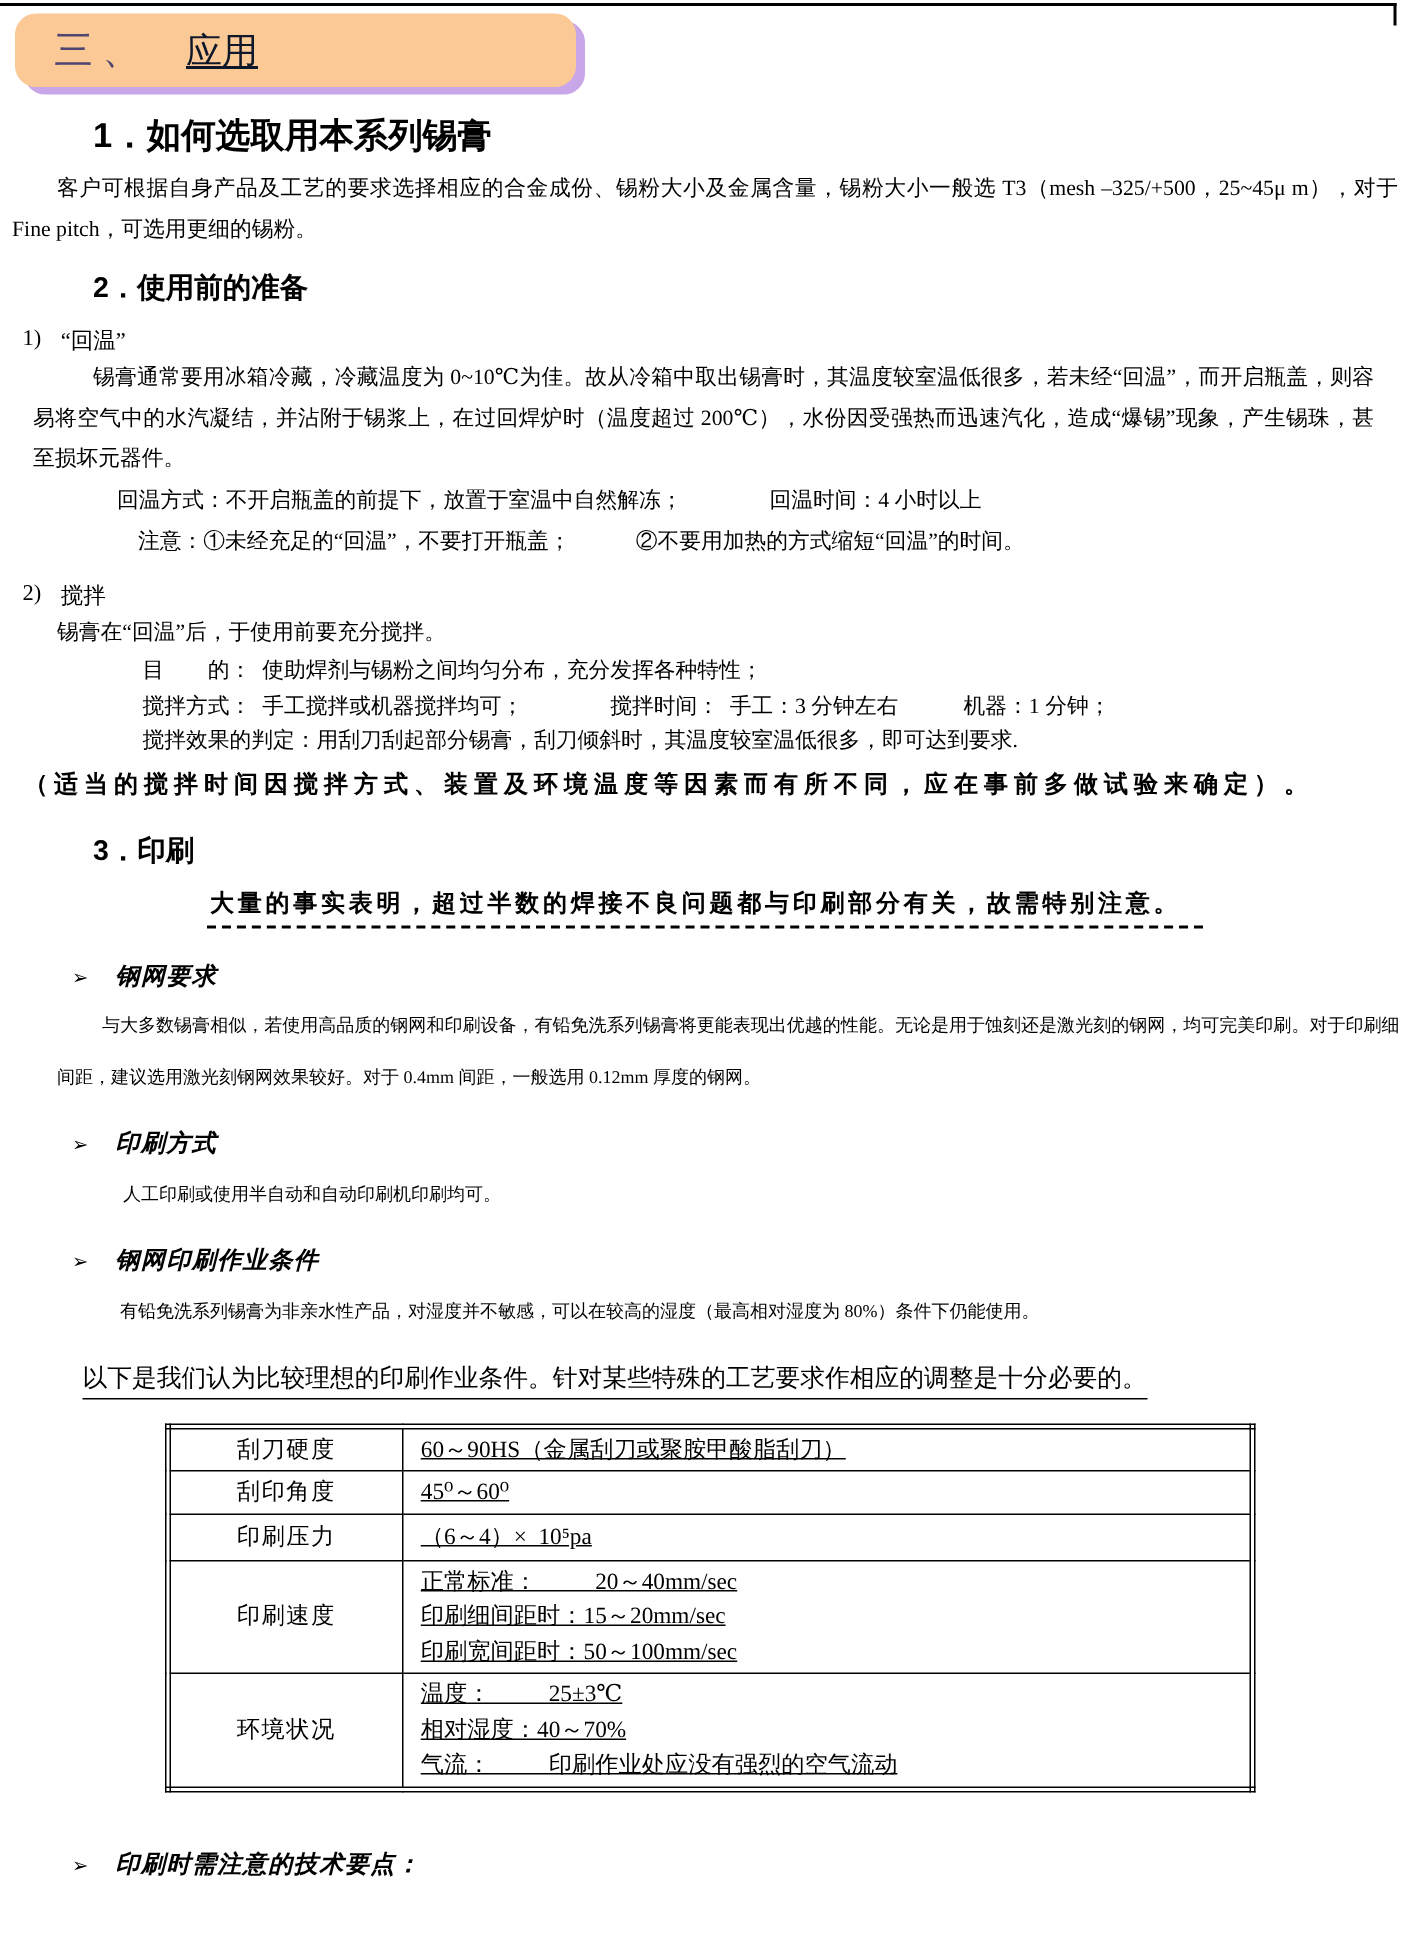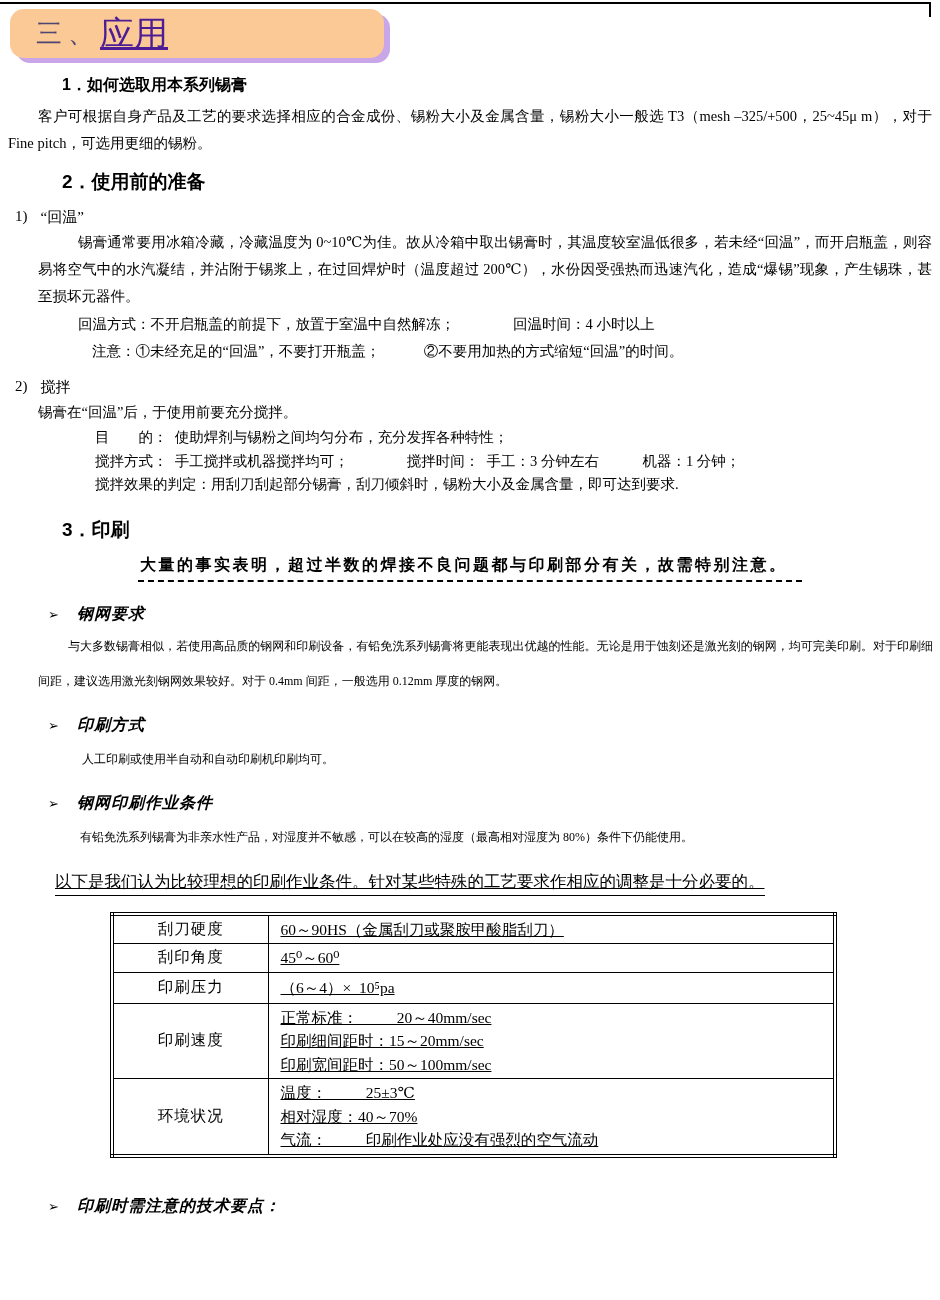--- a/index.html
+++ b/index.html
@@ -12,32 +12,32 @@
   .t { white-space:pre-wrap; }
   .topline { position:absolute; top:2px; left:0; width:931px; height:2px; background:#000; }
   .topline-tick { position:absolute; top:2px; left:929px; width:2px; height:15px; background:#000; }
 
   .header-box {
     position:relative; margin:9px 0 0 10px; width:374px; height:49px;
     background:#FBC996; border-radius:14px; box-shadow:6px 5px 0 #C9A6E8;
     display:flex; align-items:center; padding-left:26px;
   }
   .header-box .num { font-size:26px; color:#4E4670; letter-spacing:6px; }
-  .header-box .ttl { font-size:34px; color:#4c1d95; text-decoration:underline; margin-left:0; }
+  .header-box .ttl { font-size:24px; color:#0f172a; text-decoration:underline; margin-left:24px; }
 
   .h-num { font-family:"Liberation Sans","DejaVu Sans",sans-serif; font-weight:bold; color:#000; }
-  .h1 { margin:17px 16px 0 62px; font-size:16px; }
+  .h1 { margin:17px 16px 0 62px; font-size:23px; }
   .h2 { margin:12px 0 0 62px; font-size:19px; }
   .h3 { margin:20px 0 0 62px; font-size:19px; }
 
   .body-sm { font-size:14.5px; line-height:27px; }
   .p-s1 { margin:7px 10px 0 8px; width:924px; text-indent:30px; text-align:justify; }
 
   .li-row { display:flex; margin:13px 0 0 15px; font-size:15px; gap:13px; }
-  .hang { margin:2px 0 0 38px; width:894px; text-indent:40px; text-align:justify; }
+  .hang { margin:2px 0 0 22px; width:894px; text-indent:40px; text-align:justify; }
   .ln-huiwen { margin:1px 0 0 78px; }
   .ln-zhuyi  { margin:0 0 0 92px; }
   .ln-intro  { margin:2px 0 0 38px; }
   .ln-sub    { margin:0 0 0 95px; line-height:23.5px; }
   .judge     { margin:0 0 0 95px; line-height:23.5px; }
   .note-bold { margin:6px 0 0 16px; font-weight:bold; font-size:16px; letter-spacing:4px; }
 
   .notice-wrap { margin:12px 0 0 138px; }
   .notice {
     display:inline-block; font-weight:bold; font-size:16px; letter-spacing:2.5px;
@@ -49,21 +49,21 @@
   .bullet-title { font-weight:bold; font-style:italic; font-size:16px; letter-spacing:1px; }
   .b1 { margin-top:22px; } .b2 { margin-top:16px; } .b3 { margin-top:16px; } .b4 { margin-top:38px; }
 
   .body-lg { font-size:12px; line-height:35px; }
   .p-steel { margin:4px 0 0 38px; width:895px; text-indent:30px; text-align:justify; }
   .p-way   { margin:6px 16px 0 82px; }
   .p-cond  { margin:6px 0 0 40px; width:895px; text-indent:40px; }
 
   .ideal-wrap { margin:16px 0 0 55px; }
   .ideal {
-    display:inline-block; font-size:16.5px; text-decoration:underline;
+    display:inline-block; font-size:16.5px; 
     border-bottom:1.5px solid #000; padding-bottom:2px;
   }
 
   table.spec { margin:16px 0 4px 110px; border-collapse:collapse; border:4px double #000; width:727px; }
   table.spec td { border:1px solid #000; font-size:15.5px; vertical-align:middle; }
   td.lbl { width:156px; text-align:center; letter-spacing:1px; }
   td.val { padding:2px 8px 2px 12px;text-decoration:underline; }
   td.val .vline { line-height:23.5px; white-space:pre-wrap; }
   tr.r-s td { height:28px; }
   tr.r-m td { height:31px; }
@@ -93,21 +93,22 @@
   <div class="ln-huiwen body-sm t">回温方式：不开启瓶盖的前提下，放置于室温中自然解冻；　　　　回温时间：4 小时以上</div>
   <div class="ln-zhuyi body-sm t">注意：①未经充足的“回温”，不要打开瓶盖；　　　②不要用加热的方式缩短“回温”的时间。</div>
 
   <div class="li-row">
     <span class="t">2)</span>
     <span class="t">搅拌</span>
   </div>
   <div class="ln-intro body-sm t">锡膏在“回温”后，于使用前要充分搅拌。</div>
   <div class="ln-sub body-sm t">目　　的：  使助焊剂与锡粉之间均匀分布，充分发挥各种特性；</div>
   <div class="ln-sub body-sm t">搅拌方式：  手工搅拌或机器搅拌均可；　　　　搅拌时间：  手工：3 分钟左右　　　机器：1 分钟；</div>
-  <div class="judge body-sm t">搅拌效果的判定：用刮刀刮起部分锡膏，刮刀倾斜时，锡粉大小及金属含量，即可达到要求.</div>
+  <div class="judge body-sm t">搅拌效果的判定：用刮刀刮起部分锡膏，刮刀倾斜时，其温度较室温低很多，即可达到要求.</div>
+  <div class="note-bold t">（适当的搅拌时间因搅拌方式、装置及环境温度等因素而有所不同，应在事前多做试验来确定）。</div>
 
   <div class="h3 h-num t">3．印刷</div>
   <div class="notice-wrap">
     <span class="notice t">大量的事实表明，超过半数的焊接不良问题都与印刷部分有关，故需特别注意。</span>
   </div>
 
   <div class="bullet-row b1">
     <span class="bullet-glyph">➢</span>
     <span class="bullet-title t">钢网要求</span>
   </div>

